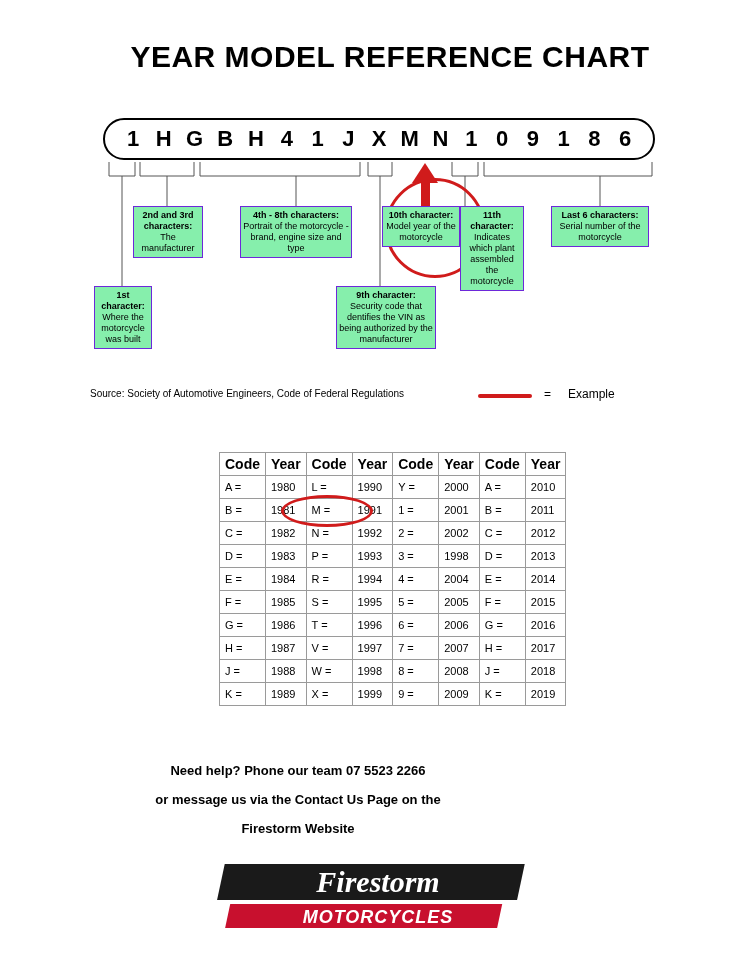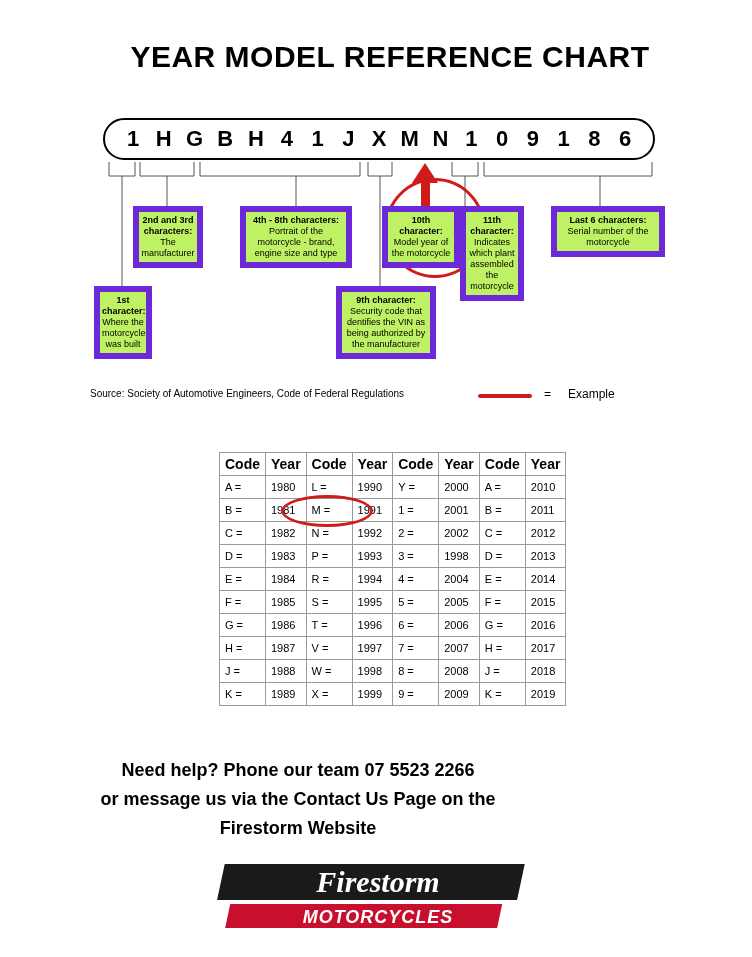--- a/index.html
+++ b/index.html
@@ -51,22 +51,22 @@
   .leaders {
     position: absolute;
     top: 0; left: 0;
     width: 752px; height: 957px;
     pointer-events: none;
   }
 
   
   .callout {
     position: absolute;
-    background: #bef264;
-    border: 6px solid #6d28d9;
+    background: #86efac;
+    border: 1px solid #6d28d9;
     text-align: center;
     font-size: 9px;
     line-height: 11px;
     padding: 3px 2px;
     color: #000;
   }
   .callout b { font-weight: bold; }
 
   
   .source {
@@ -142,21 +142,21 @@
     border-left: 13px solid transparent;
     border-right: 13px solid transparent;
     border-bottom: 20px solid #d01b1b;
   }
 
   
   .footer-text {
     position: absolute;
     top: 756px; left: 0; width: 596px;
     text-align: center;
-    font-size: 18px;
+    font-size: 13px;
     font-weight: bold;
     line-height: 29px;
   }
 
   
   .logo {
     position: absolute;
     top: 858px; left: 196px;
     width: 360px; height: 78px;
   }
@@ -234,21 +234,21 @@
 <div class="callout" style="top:206px; left:382px; width:78px;">
   <b>10th character:</b><br>
   <span>Model year of the motorcycle</span>
 </div>
 
 <div class="callout" style="top:206px; left:460px; width:64px;">
   <b>11th character:</b><br>
   <span>Indicates which plant assembled the motorcycle</span>
 </div>
 
-<div class="callout" style="top:206px; left:551px; width:114px;">
+<div class="callout" style="top:206px; left:551px; width:98px;">
   <b>Last 6 characters:</b><br>
   <span>Serial number of the motorcycle</span>
 </div>
 
 <div class="source">Source:  Society of Automotive Engineers, Code of Federal Regulations</div>
 <div class="legend-dash"></div>
 <div class="legend-eq">=</div>
 <div class="legend-label">Example</div>
 
 <div class="year-table-wrap">

